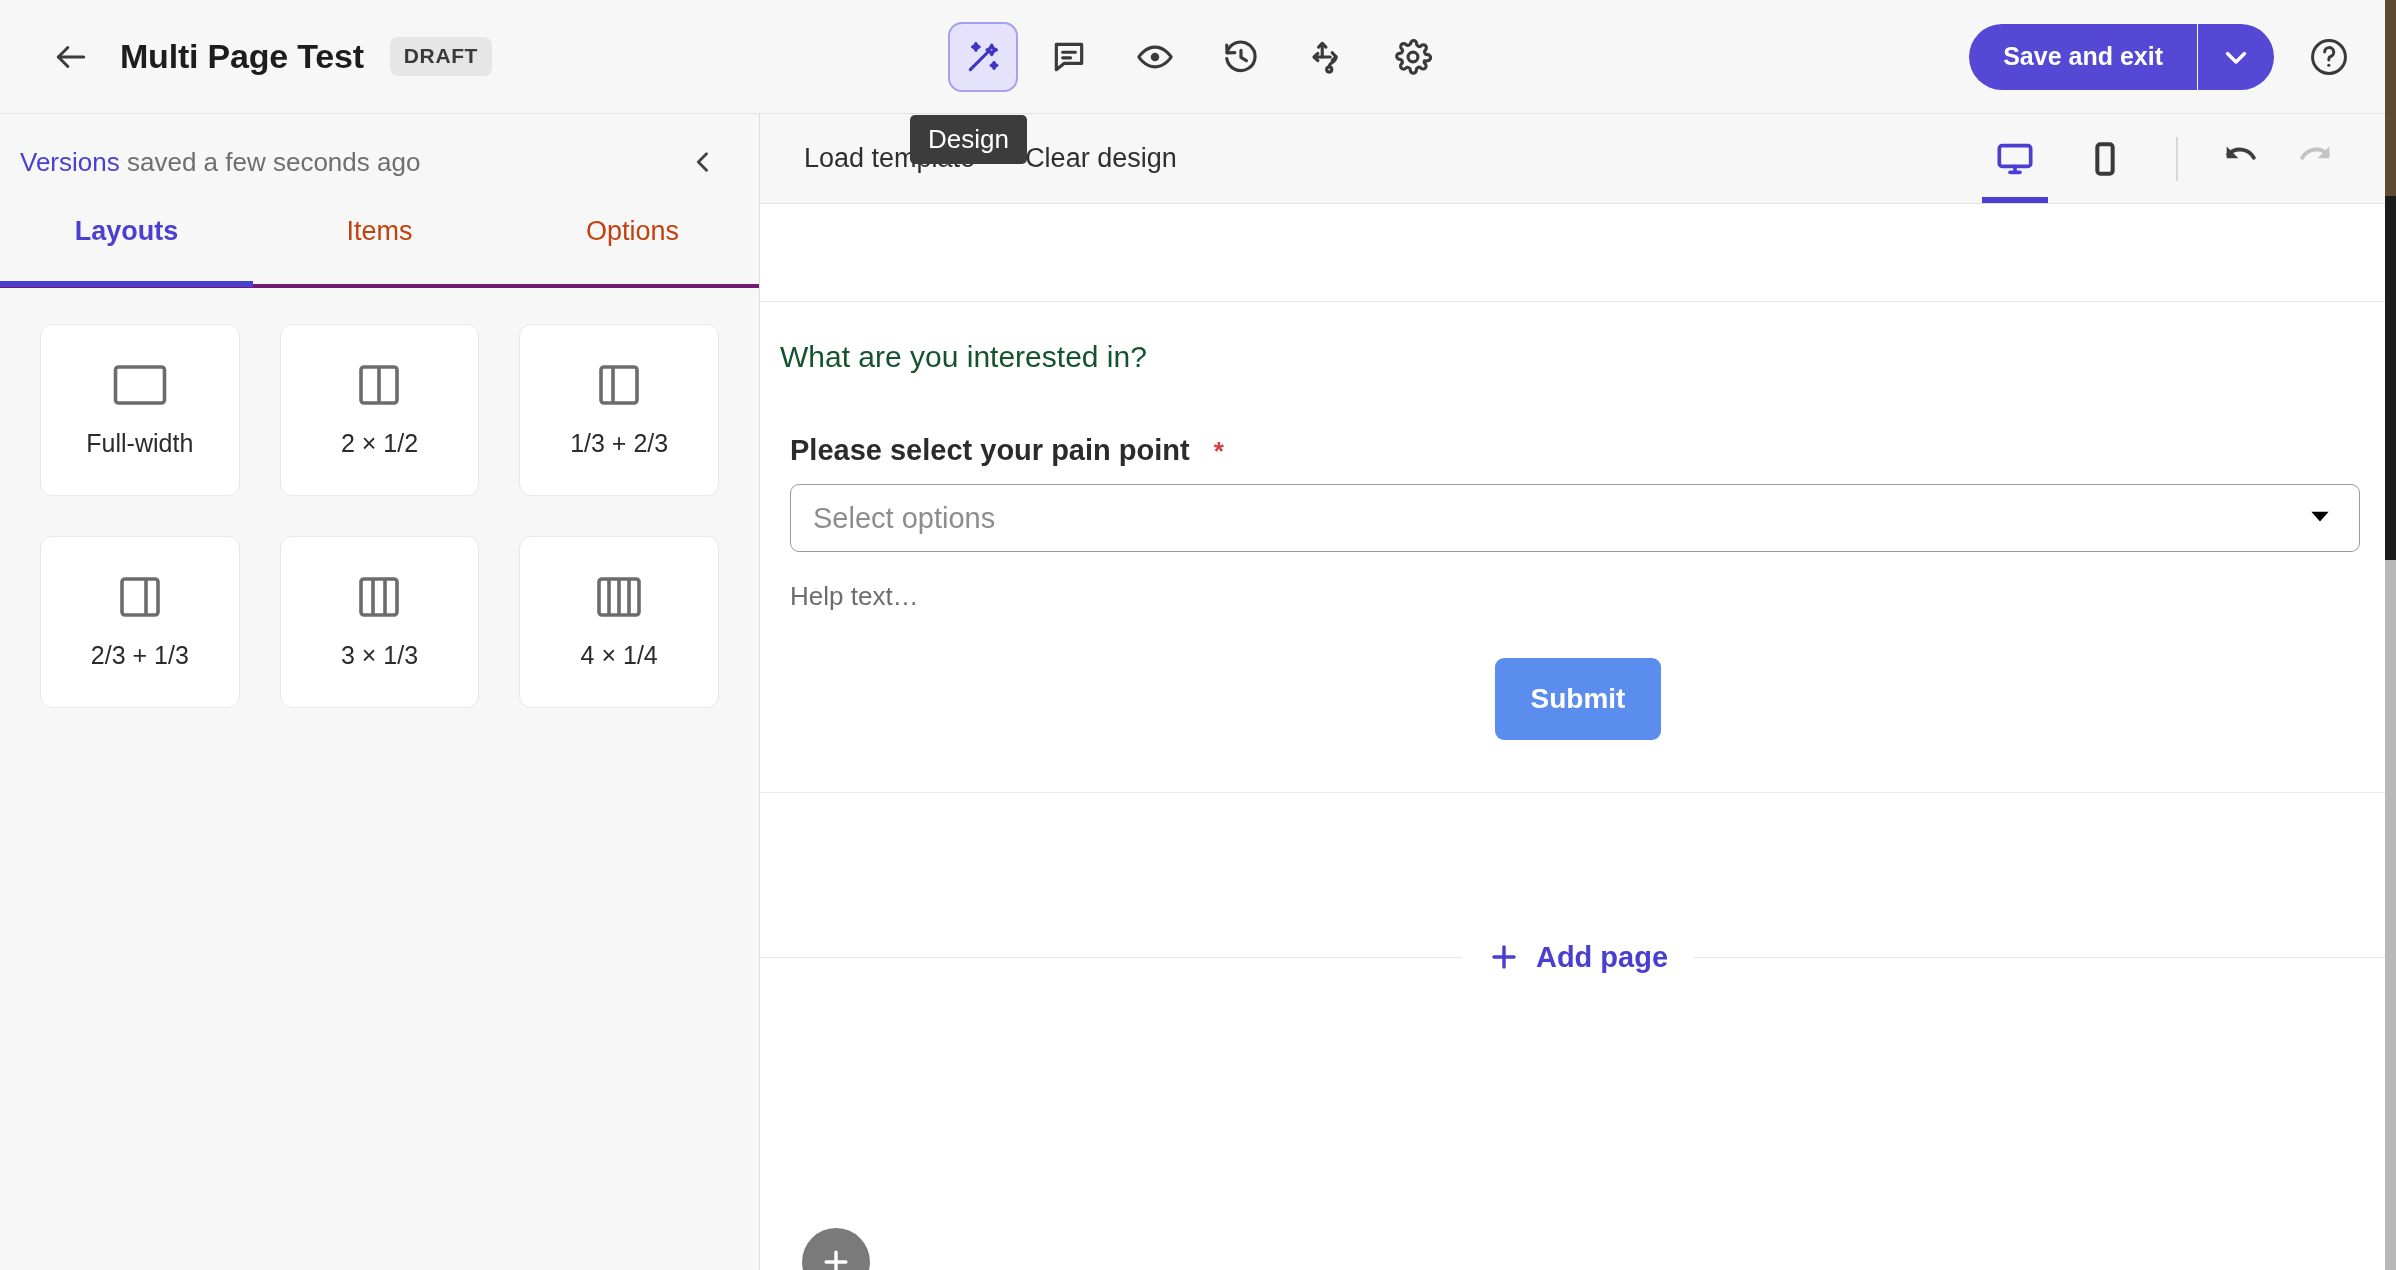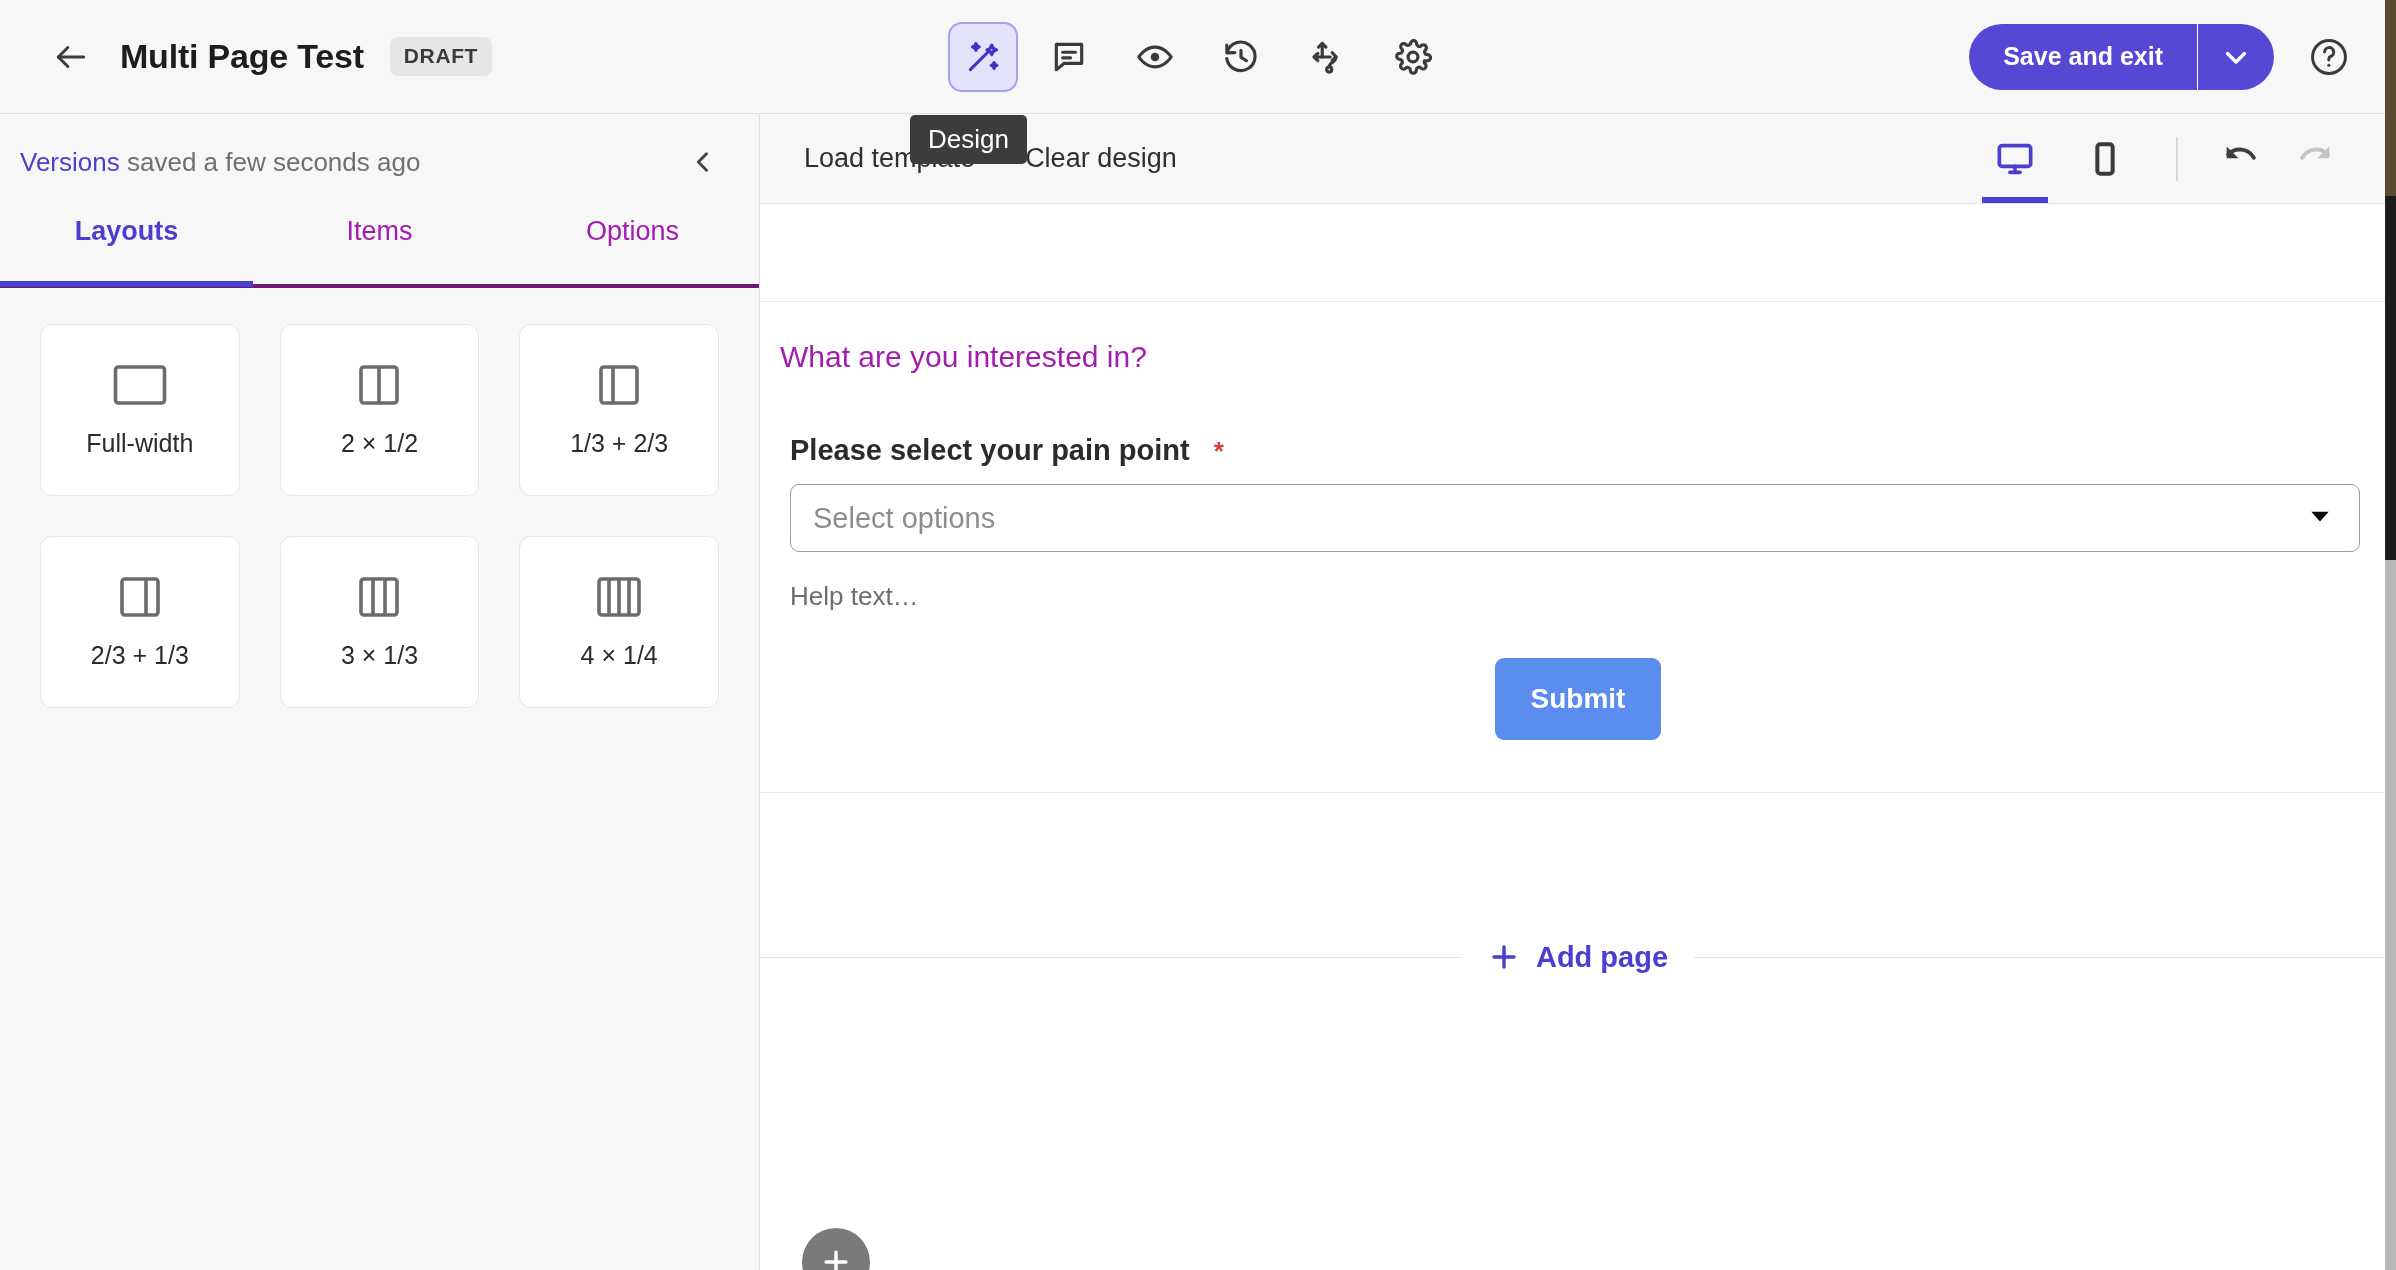--- a/index.html
+++ b/index.html
@@ -87,21 +87,21 @@
     margin-left: auto; width: 44px; height: 44px;
     display: flex; align-items: center; justify-content: center;
     cursor: pointer; color: #444;
   }
   .tabs {
     display: flex; height: 78px; position: relative;
     border-bottom: 4px solid #701a75;
   }
   .tab {
     flex: 1; display: flex; align-items: flex-start; justify-content: center;
-    font-size: 27px; color: #a21caf; cursor: pointer; padding-top: 6px;
+    font-size: 27px; color: #c2410c; cursor: pointer; padding-top: 6px;
     position: relative;
   }
   .tab.active { color: #4a3fd0; font-weight: bold; }
   .tab.active::after {
     content: ""; position: absolute; left: 0; right: 0; bottom: -3px;
     height: 6px; background: #4a3fd0;
   }
   .layout-grid {
     display: grid; grid-template-columns: repeat(3, 1fr);
     gap: 40px; padding: 36px 40px;
@@ -148,21 +148,21 @@
     left: 910px; top: 115px;
   }
 
   .canvas-scroll { flex: 1; overflow: hidden; position: relative; }
   .page-band {
     border-bottom: 1px solid #e8e8e8;
   }
   .band-empty { height: 98px; }
   .form-area { padding: 0 0 0 0; }
   .q-title {
-    font-size: 30px; color: #a21caf; padding: 38px 12px 0 20px; margin-left: 0;
+    font-size: 30px; color: #14532d; padding: 38px 12px 0 20px; margin-left: 0;
   }
   .form-inner { padding-left: 20px; padding-right: 36px; }
   .field-label {
     font-size: 29px; font-weight: bold; color: #2b2b2b;
     margin-top: 60px; margin-left: 10px; display: flex; align-items: baseline; gap: 24px;
   }
   .required-star { color: #d24040; font-size: 26px; }
   .select-box {
     margin: 17px 0 0 10px; height: 68px;
     border: 1px solid #9a9a9a; border-radius: 9px;

